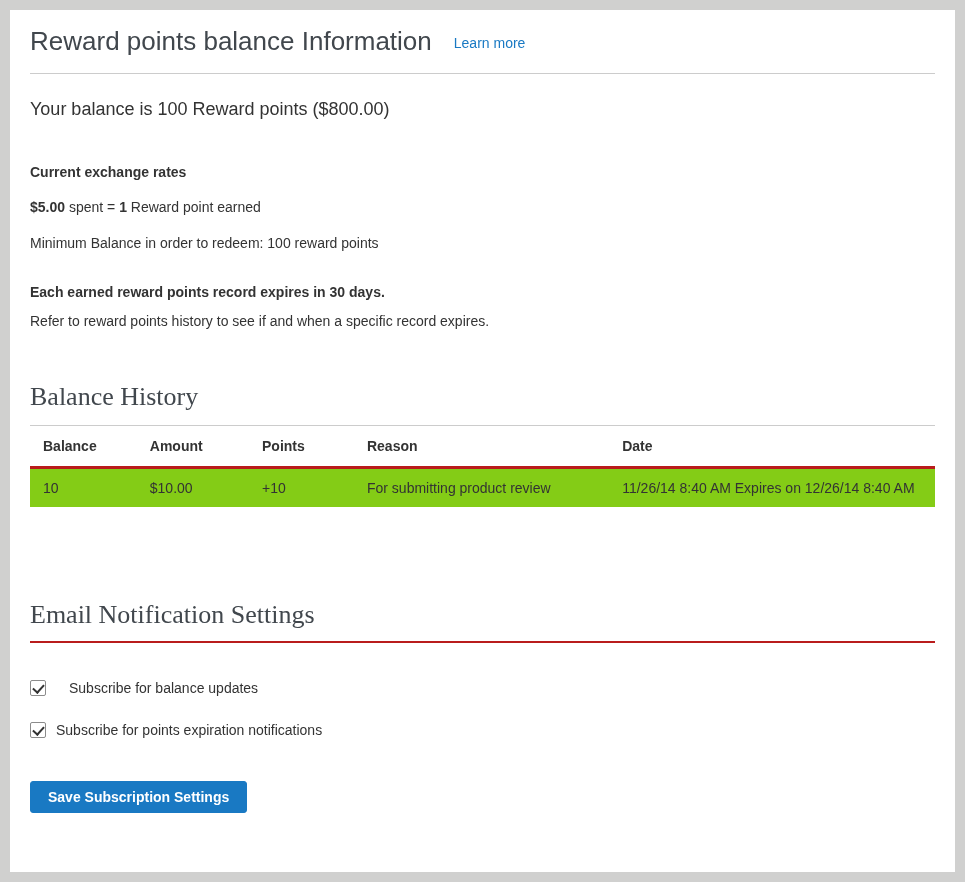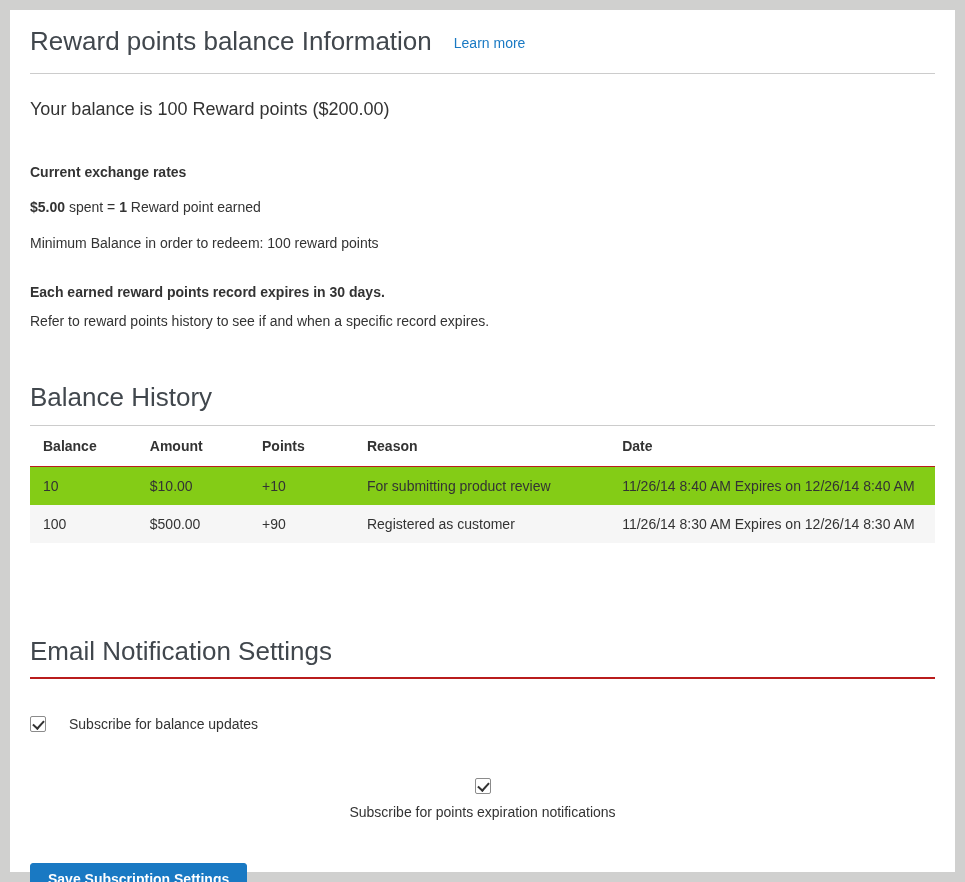--- a/index.html
+++ b/index.html
@@ -60,20 +60,21 @@
 
   .expiry-heading { margin-top: 29px; }
   .expiry-note { margin-top: 9px; }
 
   
   .section-heading {
     font-size: 26px;
     font-weight: 300;
     color: #41474d;
     line-height: 32px;
+    font-family: Liberation Serif, serif;
   }
   .history-heading { margin-top: 50px; }
   .email-heading {
     margin-top: 92px;
     padding-bottom: 10px;
     border-bottom: 2px solid #b91c1c;
   }
 
   
   table.history {
@@ -86,41 +87,41 @@
   table.history col.c-balance { width: 11.8%; }
   table.history col.c-amount  { width: 12.4%; }
   table.history col.c-points  { width: 11.6%; }
   table.history col.c-reason  { width: 28.2%; }
   table.history col.c-date    { width: 36.0%; }
   table.history th {
     text-align: left;
     font-weight: 700;
     padding: 12px 10px 12px 13px;
     border-top: 1px solid #cccccc;
-    border-bottom: 1px solid #b91c1c;
+    border-bottom: 3px solid #b91c1c;
     color: #333333;
   }
   table.history td {
     padding: 11px 10px 11px 13px;
     white-space: nowrap;
     overflow: hidden;
     color: #333333;
   }
   table.history tr.odd  { background: #84cc16; }
   table.history tr.even { background: #f6f6f6; }
 
   
   .checkbox-row {
     display: flex;
     align-items: center;
     gap: 10px;
     font-size: 14px;
   }
   .checkbox-row.first  { margin-top: 37px; gap: 23px; }
-  .checkbox-row.second { margin-top: 46px; flex-direction: column; }
+  .checkbox-row.second { margin-top: 26px; }
   input[type="checkbox"] {
     appearance: none;
     -webkit-appearance: none;
     width: 16px; height: 16px;
     border: 1px solid #8b8b8b;
     border-radius: 2px;
     background: #ffffff;
     position: relative;
     cursor: pointer;
     flex: 0 0 auto;
@@ -156,21 +157,21 @@
 
 <div class="frame">
 
   
   <div class="page-title-row">
     <h1 class="page-title">Reward points balance Information</h1>
     <a class="learn-more" href="#">Learn more</a>
   </div>
 
   
-  <div class="balance-summary">Your balance is 100 Reward points ($200.00)</div>
+  <div class="balance-summary">Your balance is 100 Reward points ($800.00)</div>
 
   
   <div class="block-text semibold exchange-heading">Current exchange rates</div>
   <div class="exchange-rates">
     <div class="block-text"><span class="strong">$5.00</span><span> spent = </span><span class="strong">1</span><span> Reward point earned</span></div>
   </div>
 
   
   <div class="block-text limit-min">Minimum Balance in order to redeem: 100 reward points</div>
 
@@ -199,27 +200,20 @@
       </tr>
     </thead>
     <tbody>
       <tr class="odd">
         <td>10</td>
         <td>$10.00</td>
         <td>+10</td>
         <td>For submitting product review</td>
         <td>11/26/14 8:40 AM Expires on 12/26/14 8:40 AM</td>
       </tr>
-      <tr class="even">
-        <td>100</td>
-        <td>$500.00</td>
-        <td>+90</td>
-        <td>Registered as customer</td>
-        <td>11/26/14 8:30 AM Expires on 12/26/14 8:30 AM</td>
-      </tr>
     </tbody>
   </table>
 
   
   <h2 class="section-heading email-heading">Email Notification Settings</h2>
 
   <label class="checkbox-row first">
     <input type="checkbox" checked="" style="">
     <span>Subscribe for balance updates</span>
   </label>

